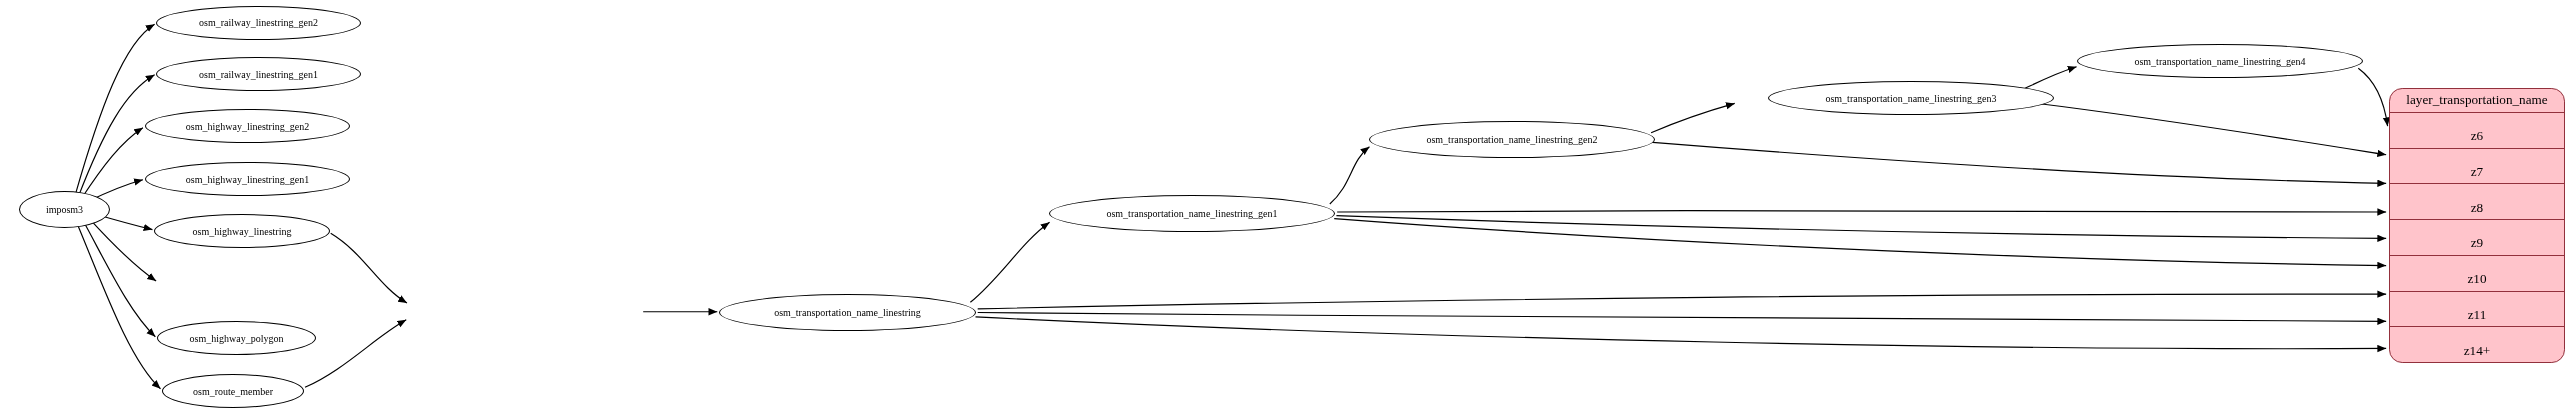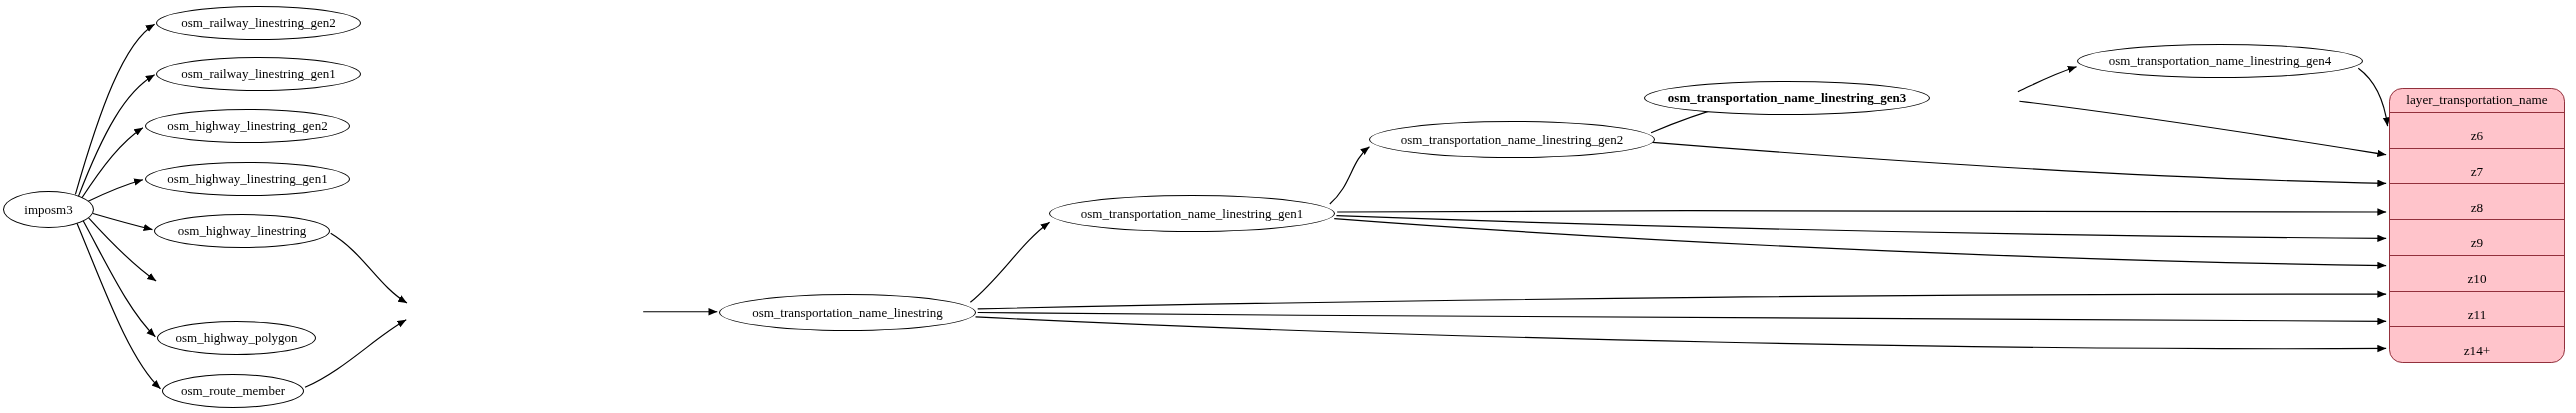--- a/index.html
+++ b/index.html
@@ -17,21 +17,21 @@
     width: 2576px; height: 413px;
   }
   .node {
     position: absolute;
     display: flex;
     align-items: center;
     justify-content: center;
     background: #ffffff;
     border: 1.2px solid #000000;
     border-radius: 50%;
-    font-size: 13px;
+    font-size: 10px;
     color: #000000;
     white-space: nowrap;
     box-sizing: border-box;
     z-index: 2;
   }
   .layer-table {
     position: absolute;
     left: 2389px; top: 88px;
     width: 176px; height: 275px;
     background: #ffc4cb;
@@ -95,34 +95,34 @@
     <path class="edge" d="M 2752,138 C 2935,160 3120,190 3252,211" marker-end="url(#arrow)"></path>
     <path class="edge" d="M 2252,194 C 2600,222 2960,244 3252,250" marker-end="url(#arrow)"></path>
     <path class="edge" d="M 1822,289 C 2300,286 2830,287 3252,289" marker-end="url(#arrow)"></path>
     <path class="edge" d="M 1821,294 C 2310,312 2850,322 3252,325" marker-end="url(#arrow)"></path>
     <path class="edge" d="M 1818,298 C 2300,335 2870,357 3252,362" marker-end="url(#arrow)"></path>
     <path class="edge" d="M 1332,421 C 1980,407 2700,400 3252,401" marker-end="url(#arrow)"></path>
     <path class="edge" d="M 1332,426 C 2000,432 2720,437 3252,438" marker-end="url(#arrow)"></path>
     <path class="edge" d="M 1329,432 C 1950,463 2750,478 3252,475" marker-end="url(#arrow)"></path>
   </svg>
 
-  <div class="node" style="left:3px; top:191px; width:91px; height:37px;">imposm3</div>
+  <div class="node" style="left:19px; top:191px; width:91px; height:37px;">imposm3</div>
 
   <div class="node" style="left:156px; top:5.9px; width:205px; height:34px;">osm_railway_linestring_gen2</div>
   <div class="node" style="left:156px; top:57px; width:205px; height:34px;">osm_railway_linestring_gen1</div>
   <div class="node" style="left:145px; top:109px; width:205px; height:34px;text-align:right;">osm_highway_linestring_gen2</div>
   <div class="node" style="left:145px; top:162px; width:205px; height:34px;">osm_highway_linestring_gen1</div>
   <div class="node" style="left:154px; top:214px; width:176px; height:34px;">osm_highway_linestring</div>
   <div class="node" style="left:157px; top:321px; width:159px; height:34px;">osm_highway_polygon</div>
   <div class="node" style="left:162px; top:374px; width:142px; height:34px;">osm_route_member</div>
 
   <div class="node" style="left:719px; top:294px; width:257px; height:37px;">osm_transportation_name_linestring</div>
   <div class="node" style="left:1049px; top:195px; width:286px; height:37px;">osm_transportation_name_linestring_gen1</div>
   <div class="node" style="left:1369px; top:121px; width:286px; height:37px;">osm_transportation_name_linestring_gen2</div>
-  <div class="node" style="left:1644px; top:81px; width:286px; height:34px;font-weight:bold;">osm_transportation_name_linestring_gen3</div>
+  <div class="node" style="left:1768px; top:81px; width:286px; height:34px;">osm_transportation_name_linestring_gen3</div>
   <div class="node" style="left:2077px; top:44px; width:286px; height:34px;">osm_transportation_name_linestring_gen4</div>
 
   <div class="layer-table">
     <div class="layer-row">layer_transportation_name</div>
     <div class="layer-row">z6</div>
     <div class="layer-row">z7</div>
     <div class="layer-row">z8</div>
     <div class="layer-row">z9</div>
     <div class="layer-row">z10</div>
     <div class="layer-row">z11</div>

